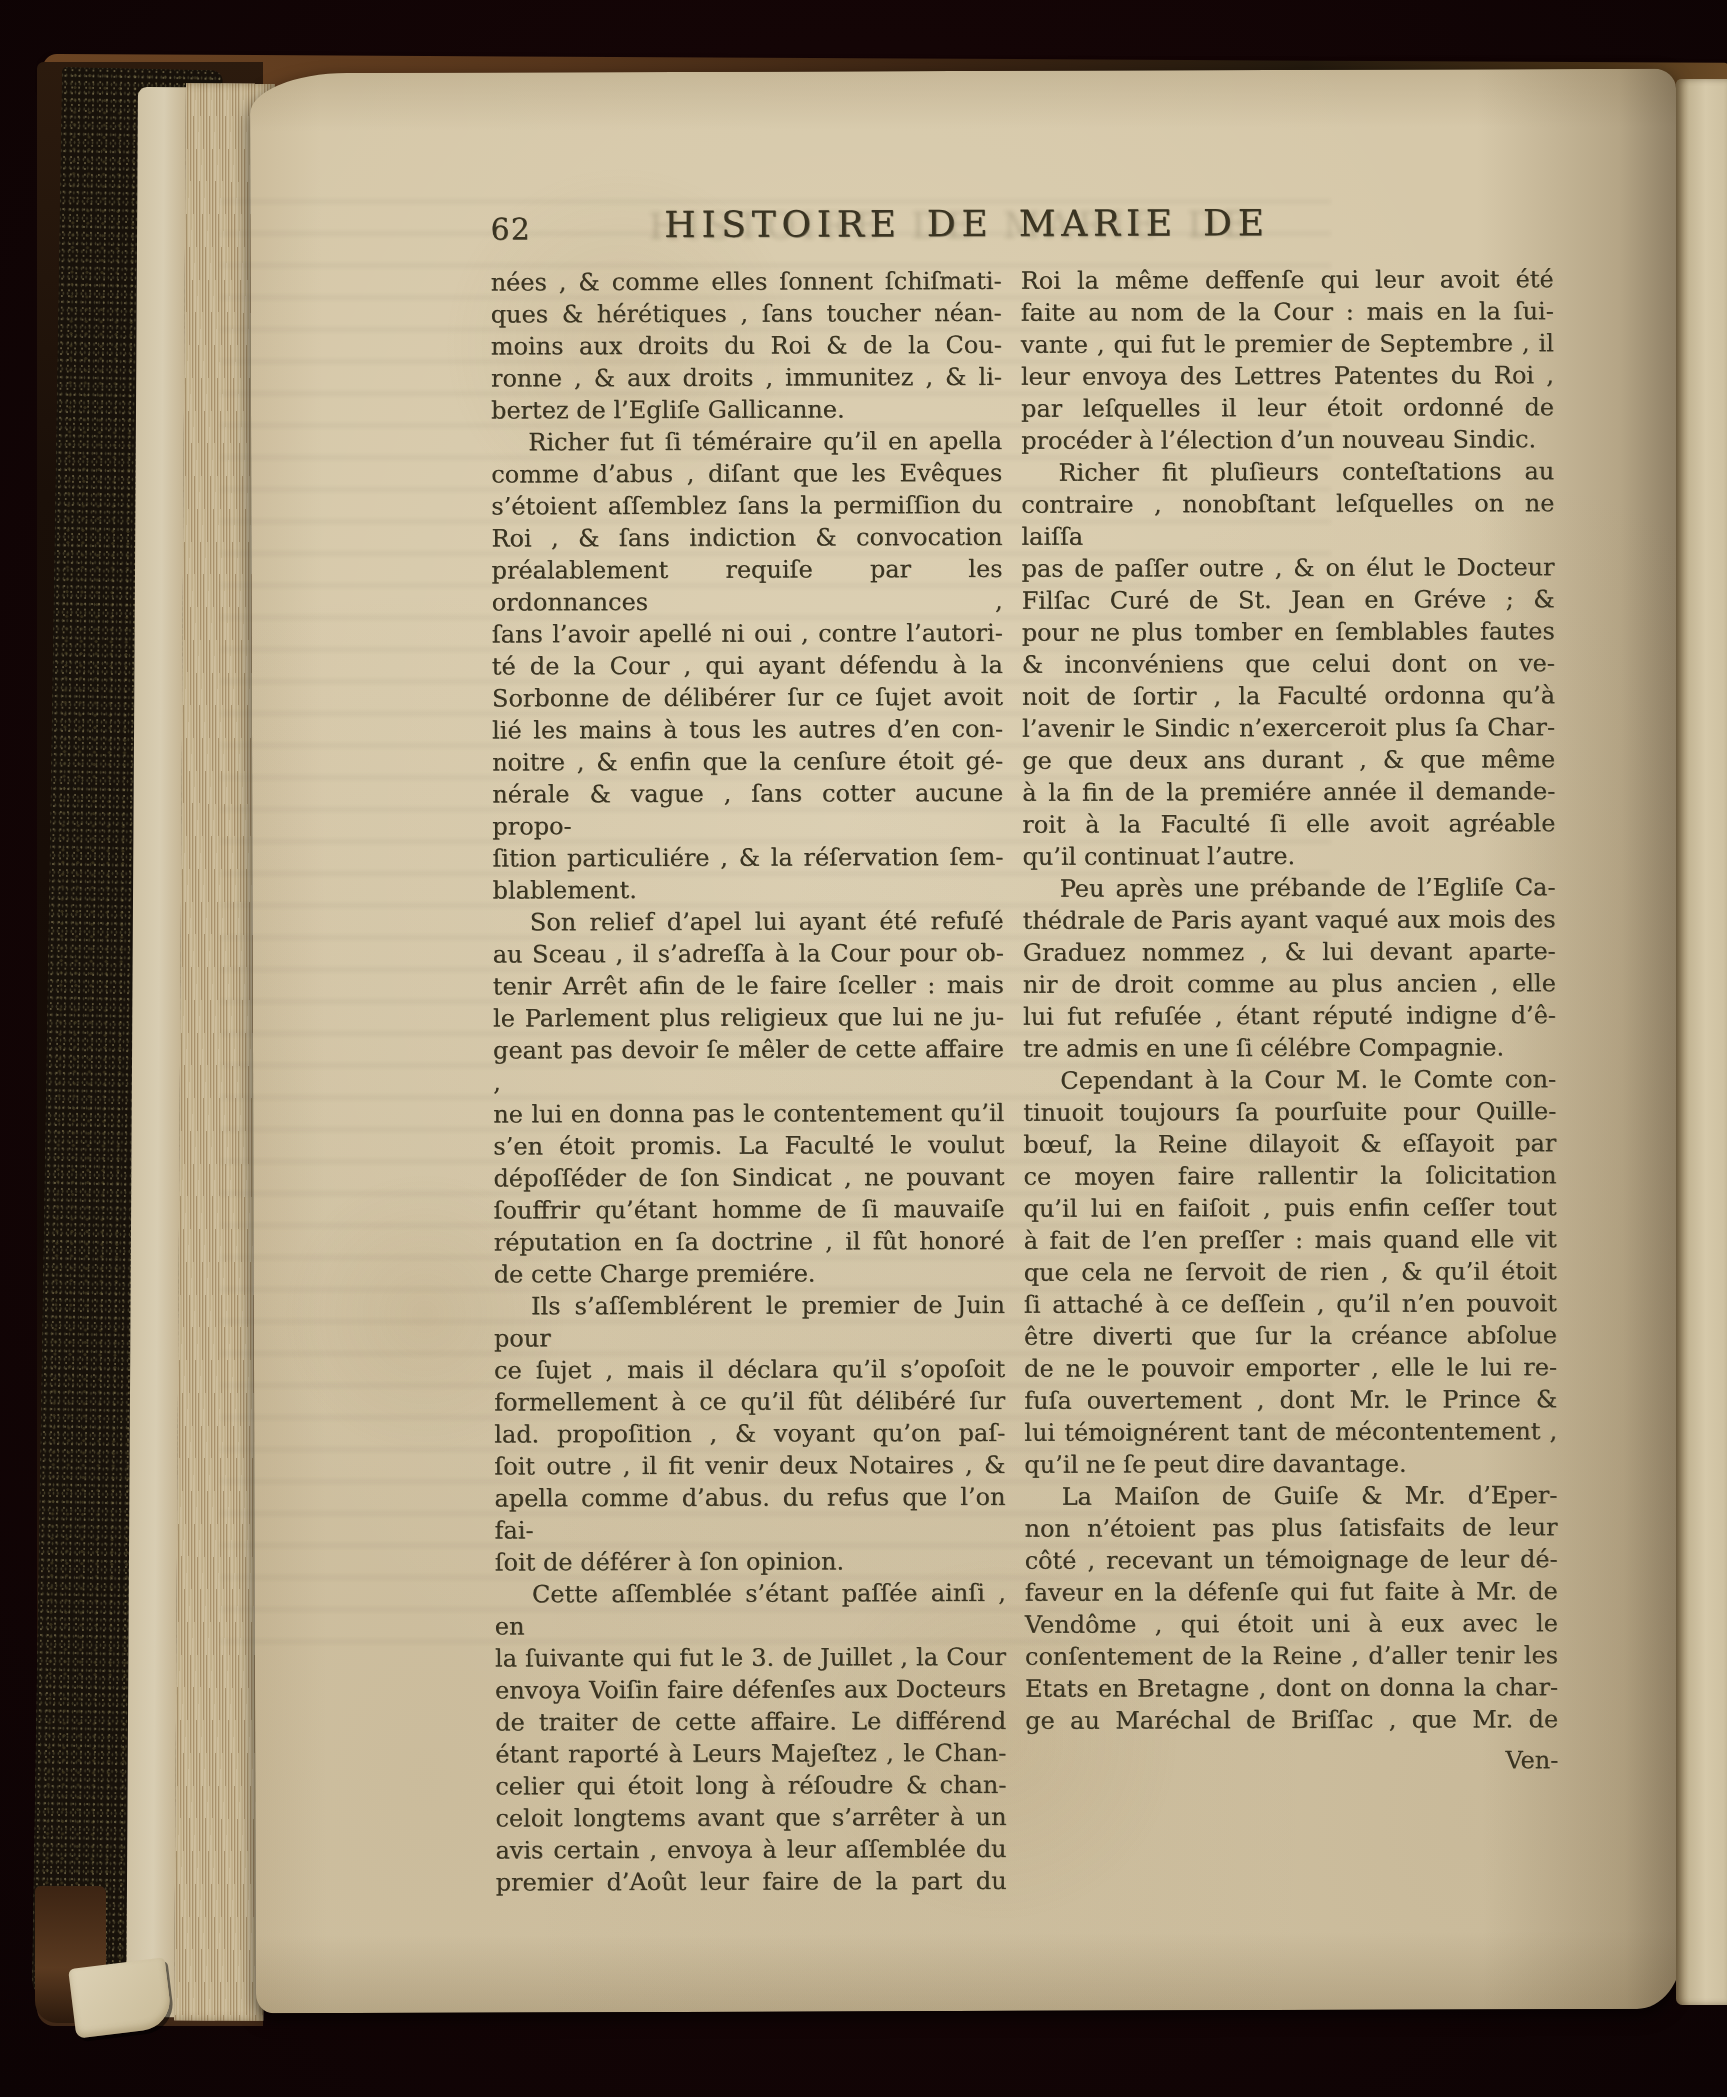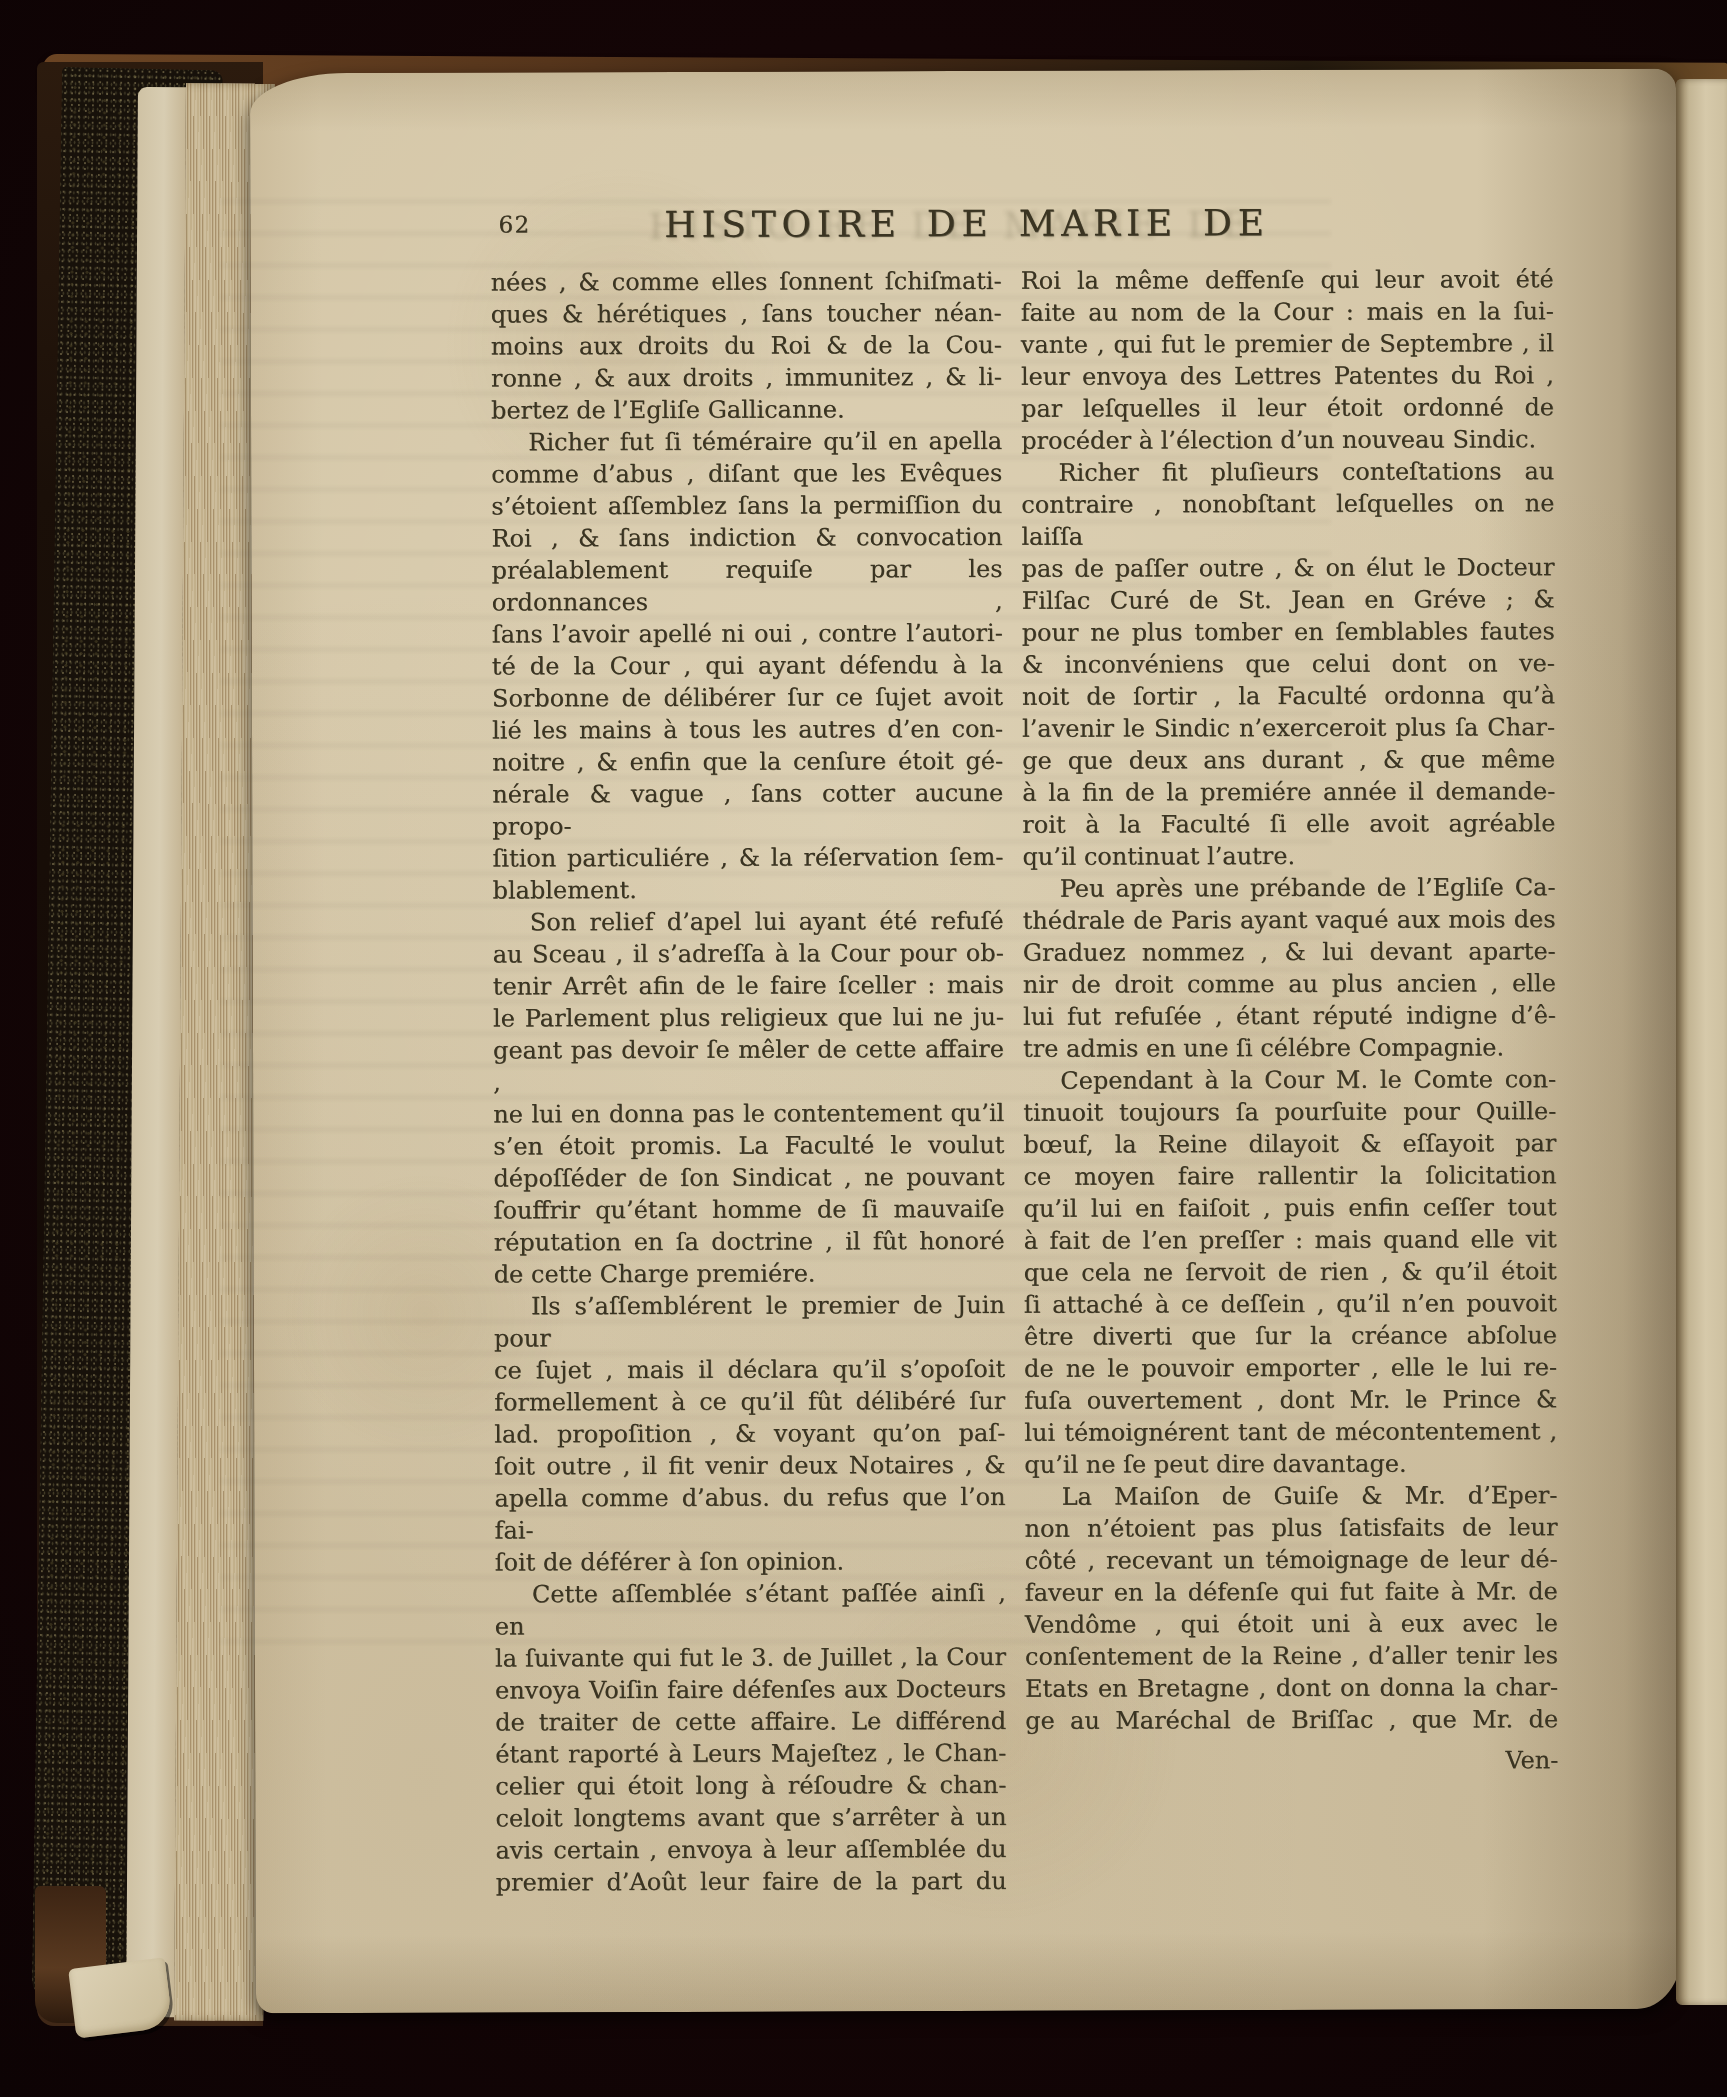--- a/index.html
+++ b/index.html
@@ -79,21 +79,21 @@
       radial-gradient(circle at 52% 86%, rgba(150,118,66,.10), transparent 10%),
       radial-gradient(circle at 12% 64%, rgba(140,112,64,.10), transparent 8%);}
 
   
   #facing-page{left:1676px;top:79px;width:51px;height:1926px;
     background:linear-gradient(90deg,#8d7a58 0,#c3b594 26%,#d6c9aa 58%,#cdc0a0 100%);
     border-radius:5.2px 0 0 6.5px;box-shadow:inset 3.9px 0 6.5px rgba(60,45,25,.45);}
 
   
   #text-layer{left:253px;top:71px;width:1426px;height:1940px;transform:rotate(-0.18deg);color:var(--ink);}
-  #page-number{left:248px;top:139px;font-size:23px;letter-spacing:1.3px;
+  #page-number{left:240px;top:139px;font-size:30px;letter-spacing:1.3px;
     text-shadow:0.5px 0.4px 0.6px rgba(52,46,28,.6);}
   #running-header{left:297px;top:132px;width:839px;text-align:center;font-size:36px;
     letter-spacing:.16em;word-spacing:.22em;font-variant:normal;
     text-shadow:-15.5px 1.9px 4.5px rgba(72,64,42,.20), 0.6px 0.6px 0.8px rgba(40,35,20,.65);}
   .column{top:194px;font-size:24px;line-height:32px;
     text-shadow:0.4px 0.3px 0.6px rgba(52,46,28,.55);}
   #col-left{left:240px;width:511px;}
   #col-right{left:770px;width:533px;}
   .line{text-align:justify;text-align-last:justify;white-space:normal;}
   .line.indent{text-indent:1.55em;}

